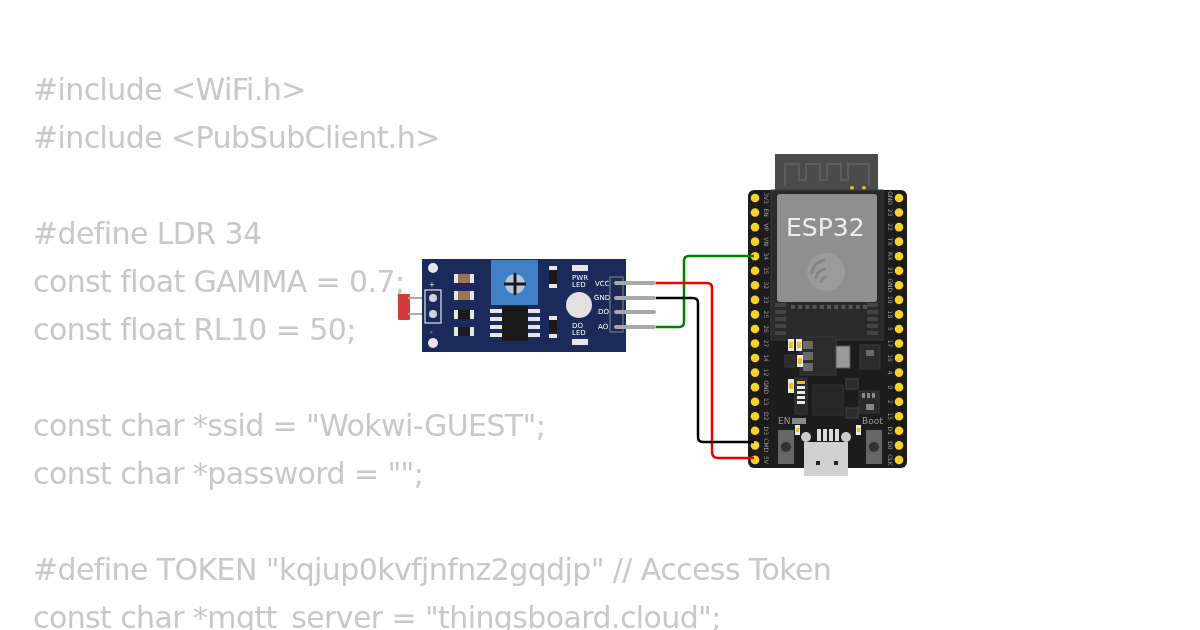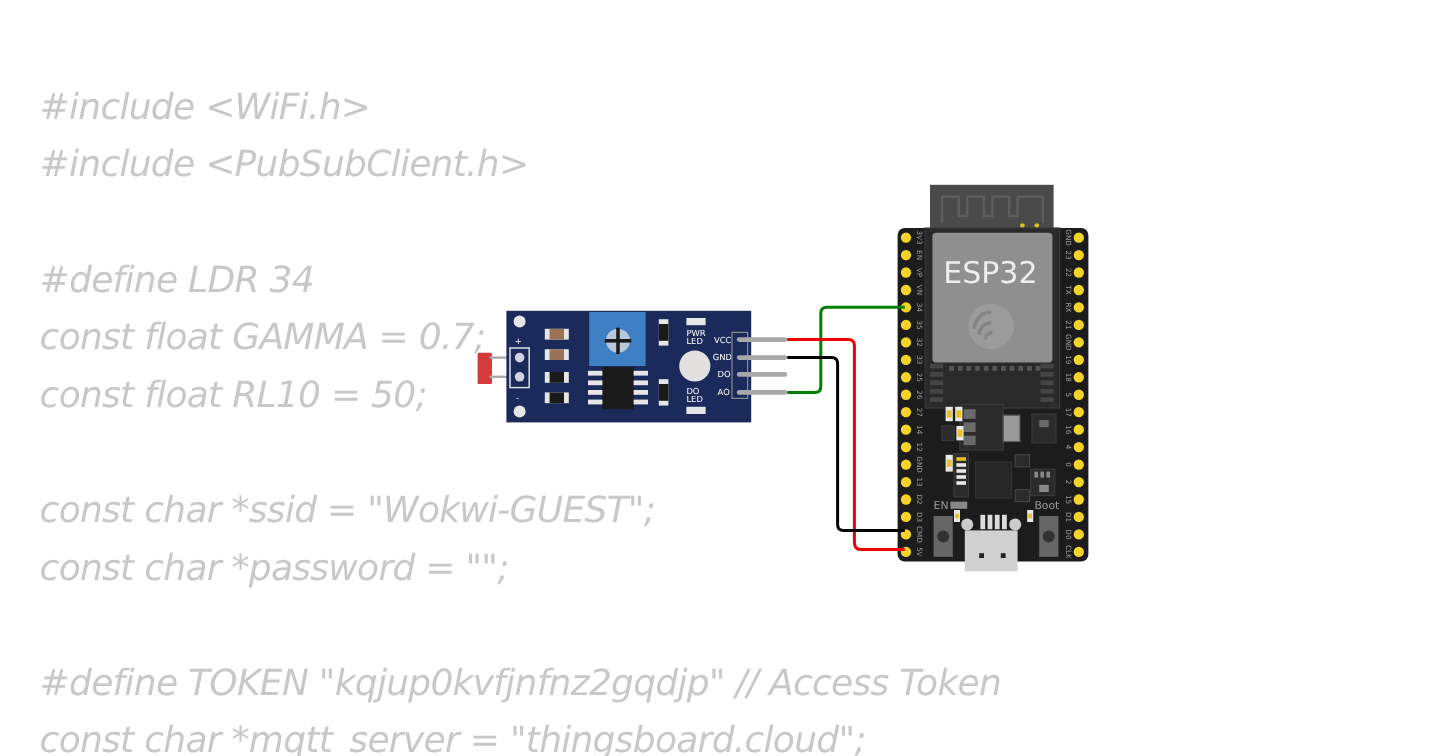--- a/index.html
+++ b/index.html
@@ -1,18 +1,18 @@
 <!DOCTYPE html>
 <html><head>
   <meta charset="utf-8">
   <style>
     html, body { margin: 0; padding: 0; }
     body { width: 1200px; height: 630px; background: #ffffff; position: relative; overflow: hidden; font-family: "DejaVu Sans", sans-serif; }
     .code { position: absolute; left: 33px; top: 66px; margin: 0; color: #c8c8c8; font-family: "DejaVu Sans", sans-serif; font-size: 30px; line-height: 48px; white-space: pre; letter-spacing: -0.6px; }
-    .code .line { display: block; height: 48px; font-style: italic; }
+    .code .line { display: block; height: 48px; }
     svg.circuit { position: absolute; left: 0; top: 0; }
     .pinlabel { font-family: "DejaVu Sans", sans-serif; font-size: 6px; fill: #9a9a9a; }
     .smalllabel { font-family: "DejaVu Sans", sans-serif; font-size: 7px; fill: #ffffff; }
     .chiplabel { font-family: "DejaVu Sans", sans-serif; font-size: 25px; fill: #eeeeee; }
     .btnlabel { font-family: "DejaVu Sans", sans-serif; font-size: 9px; fill: #9a9a9a; }
   </style>
 </head>
 <body>
 
 <div class="code" id="code"><span class="line">#include &lt;WiFi.h&gt;</span><span class="line">#include &lt;PubSubClient.h&gt;</span><span class="line"></span><span class="line">#define LDR 34</span><span class="line">const float GAMMA = 0.7;</span><span class="line">const float RL10 = 50;</span><span class="line"></span><span class="line">const char *ssid = "Wokwi-GUEST";</span><span class="line">const char *password = "";</span><span class="line"></span><span class="line">#define TOKEN "kqjup0kvfjnfnz2gqdjp" // Access Token</span><span class="line">const char *mqtt_server = "thingsboard.cloud";</span></div>

